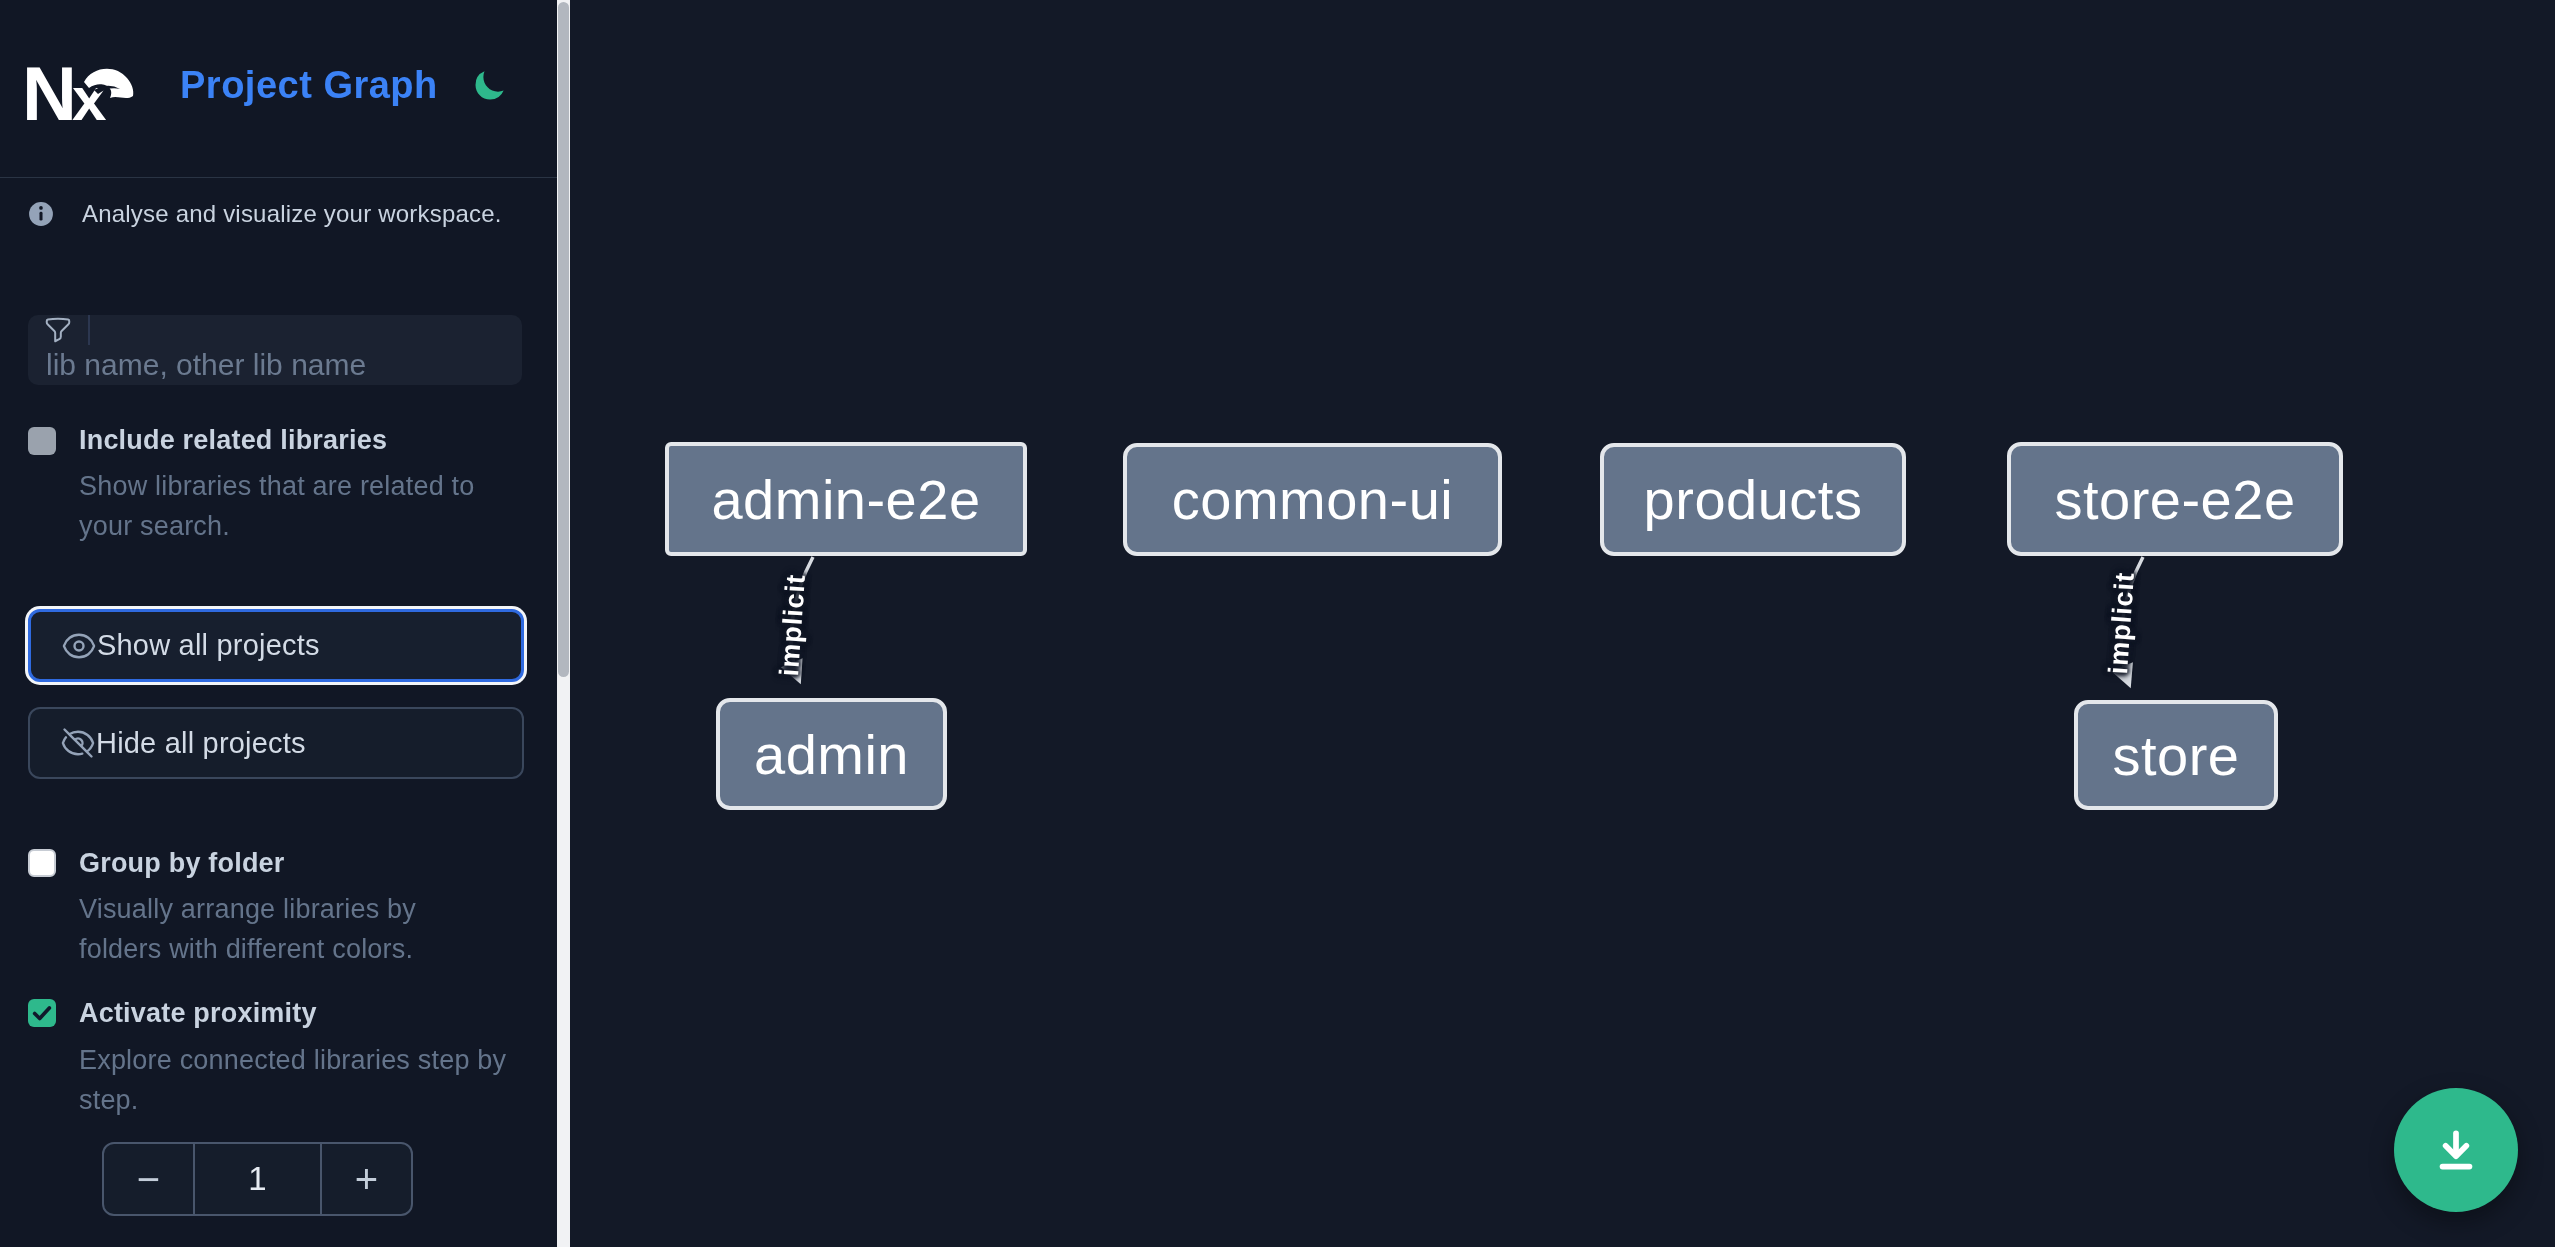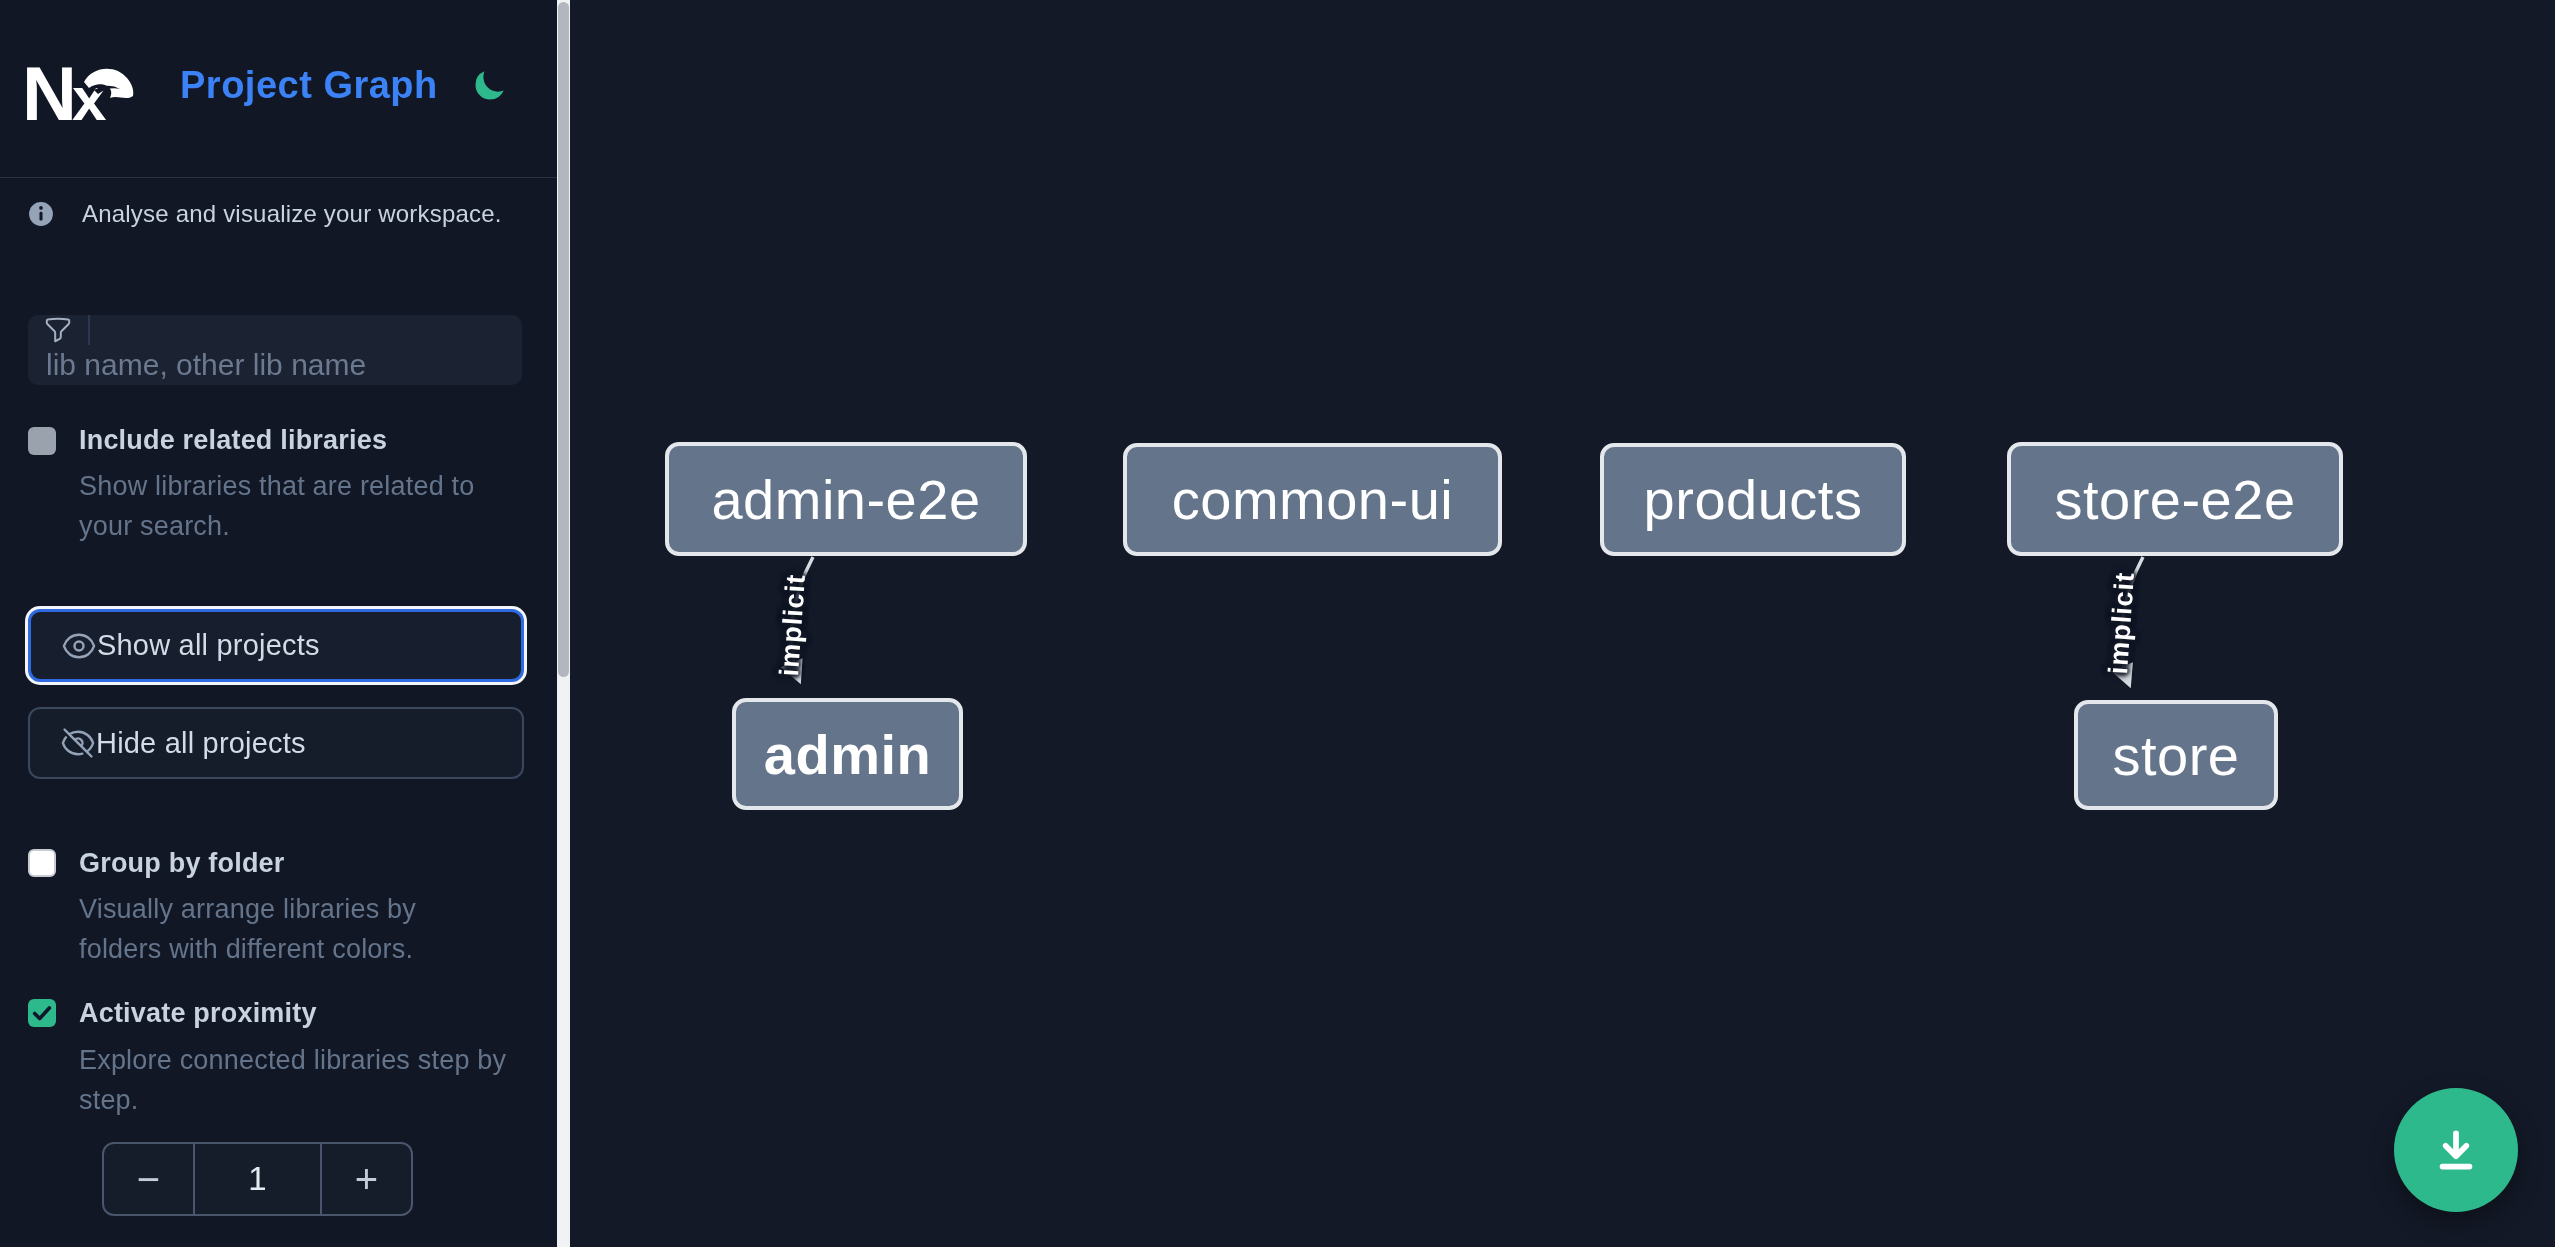--- a/index.html
+++ b/index.html
@@ -129,25 +129,25 @@
 <svg class="edges-svg">
   <defs>
     <marker id="arrow" viewBox="0 0 12 12" refX="9" refY="6" markerWidth="8" markerHeight="8" orient="auto-start-reverse">
       <path d="M1 1 L11 6 L1 11 Z" fill="#d7dbe1"></path>
     </marker>
   </defs>
   <path d="M 813 557 C 794 592, 783 642, 799 680" stroke="#d7dbe1" stroke-width="3.5" fill="none" marker-end="url(#arrow)"></path>
   <path d="M 2143 557 C 2124 592, 2113 644, 2129 684" stroke="#d7dbe1" stroke-width="3.5" fill="none" marker-end="url(#arrow)"></path>
 </svg>
 
-<div class="node" style="left:665px; top:442px; width:362px; height:114px;">admin-e2e</div>
+<div class="node" style="left:665px; top:442px; width:362px; height:114px;border-radius:6px;">admin-e2e</div>
 <div class="node" style="left:1123px; top:443px; width:379px; height:113px;">common-ui</div>
 <div class="node" style="left:1600px; top:443px; width:306px; height:113px;">products</div>
 <div class="node" style="left:2007px; top:442px; width:336px; height:114px;">store-e2e</div>
-<div class="node" style="left:732px; top:698px; width:231px; height:112px;font-weight:bold;">admin</div>
+<div class="node" style="left:716px; top:698px; width:231px; height:112px;">admin</div>
 <div class="node" style="left:2074px; top:700px; width:204px; height:110px;">store</div>
 
 <div class="edge-label" style="left:793px; top:625px;">implicit</div>
 <div class="edge-label" style="left:2122px; top:623px;">implicit</div>
 
 <div class="sidebar">
 
   <svg class="logo-svg" width="110" height="80" viewBox="0 0 110 80">
     <text x="-4" y="68" font-family="Liberation Sans, sans-serif" font-weight="bold" font-size="76" fill="#ffffff">N</text>
     <text x="46" y="68" font-family="Liberation Sans, sans-serif" font-weight="bold" font-size="62" fill="#ffffff">x</text>

